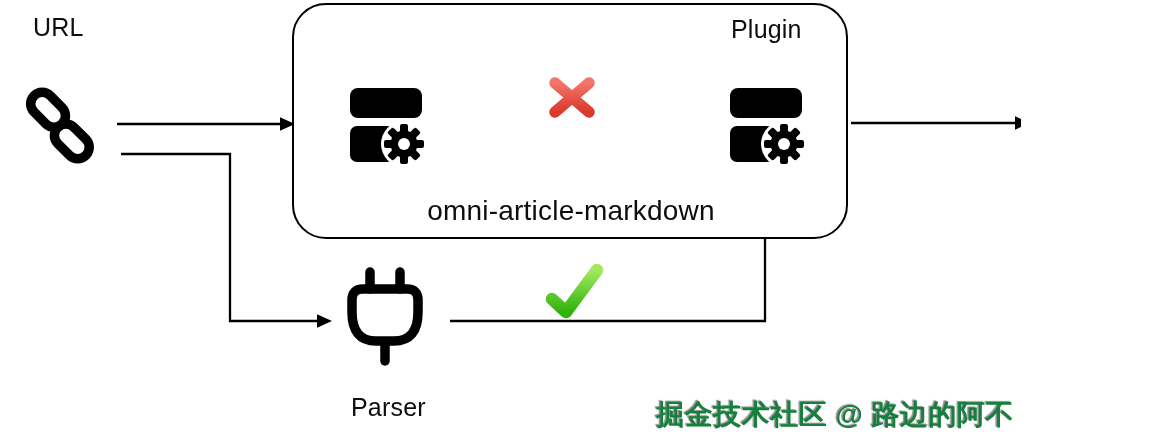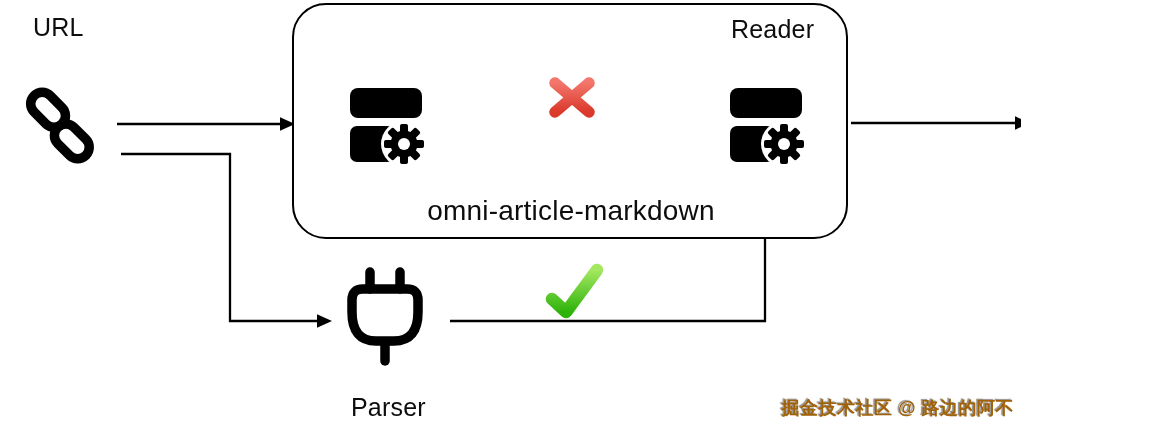--- a/index.html
+++ b/index.html
@@ -27,24 +27,24 @@
     left:292px;top:3px;width:556px;height:236px;
     border:2.5px solid #000;
     border-radius:34px;
     background:#ffffff;
     box-sizing:border-box;
   }
   .icon{position:absolute;}
   #watermark{
     position:absolute;
     right:7px;top:396px;
-    font-size:18px;
+    font-size:28px;
     font-weight:700;
     letter-spacing:.5px;
-    color:#a16207;
+    color:#15803d;
     text-shadow:-1.5px -1.5px 1px #908d8c, 1.5px 1.5px 1px #ffffff;
     white-space:nowrap;
   }
 </style>
 </head>
 <body>
 
 <div id="canvas">
 
   <svg id="connector-layer" viewBox="0 0 1170 442">
@@ -96,21 +96,21 @@
         <rect x="-4" y="-20" width="8" height="12" rx="2" transform="rotate(180)"></rect>
         <rect x="-4" y="-20" width="8" height="12" rx="2" transform="rotate(225)"></rect>
         <rect x="-4" y="-20" width="8" height="12" rx="2" transform="rotate(270)"></rect>
         <rect x="-4" y="-20" width="8" height="12" rx="2" transform="rotate(315)"></rect>
       </g>
       <circle r="13.5"></circle>
       <circle r="6" fill="#fff"></circle>
     </g>
   </svg>
 
-  <div class="lbl" style="left:731px;top:16px;">Reader</div>
+  <div class="lbl" style="left:731px;top:16px;">Plugin</div>
   <svg class="icon" style="left:728px;top:86px;" width="76" height="78" viewBox="0 0 76 78">
     <rect x="2" y="2" width="72" height="30" rx="8" fill="#000"></rect>
     <rect x="2" y="40" width="44" height="36" rx="7" fill="#000"></rect>
     <circle cx="56" cy="58" r="23" fill="#fff"></circle>
     <g transform="translate(56 58)" fill="#000">
       <g>
         <rect x="-4" y="-20" width="8" height="12" rx="2"></rect>
         <rect x="-4" y="-20" width="8" height="12" rx="2" transform="rotate(45)"></rect>
         <rect x="-4" y="-20" width="8" height="12" rx="2" transform="rotate(90)"></rect>
         <rect x="-4" y="-20" width="8" height="12" rx="2" transform="rotate(135)"></rect>

